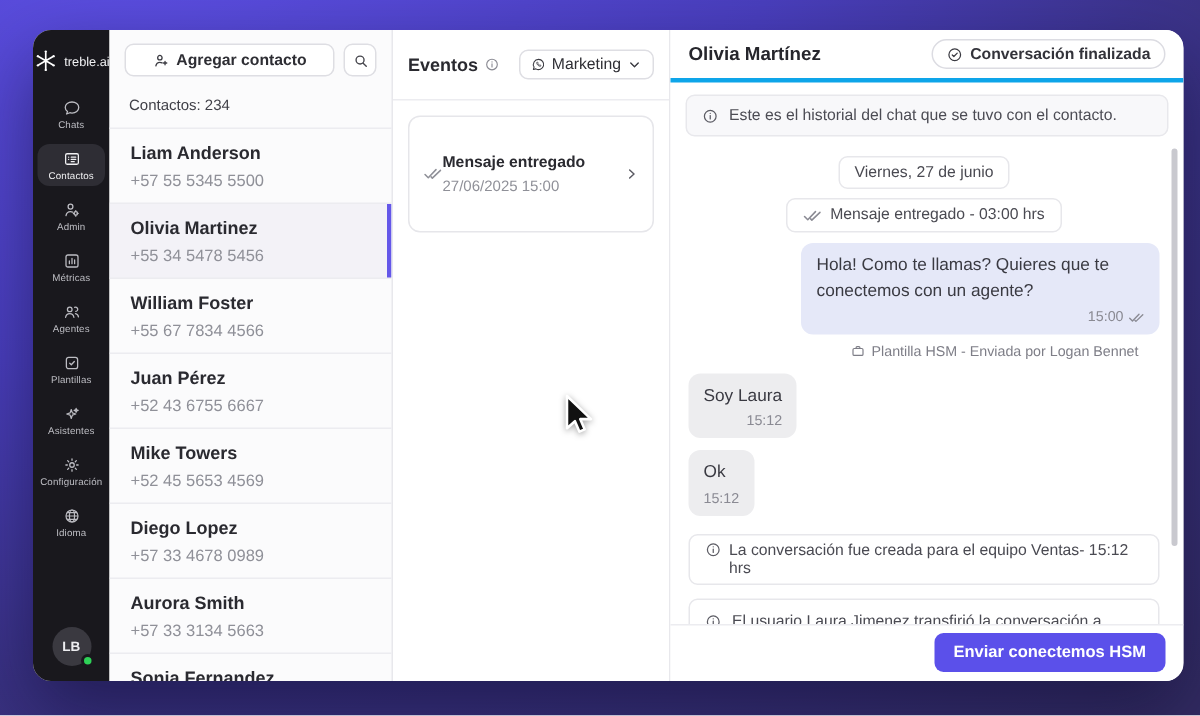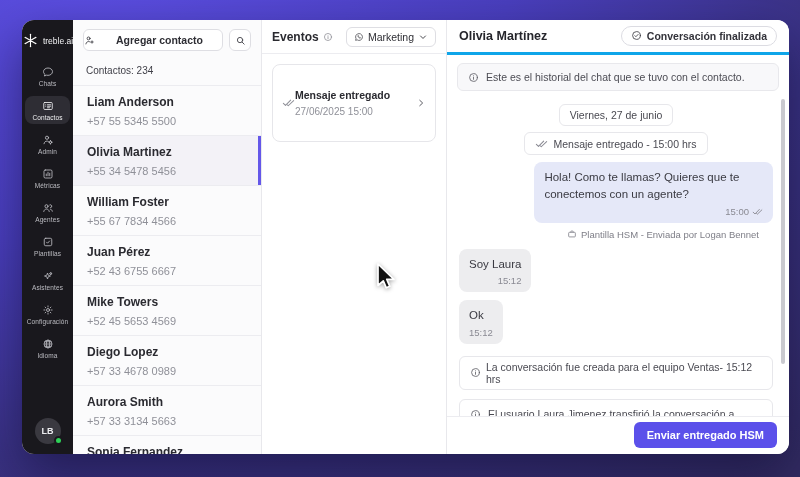--- a/index.html
+++ b/index.html
@@ -24,68 +24,68 @@
   .nav-label { font-size:6.5px; letter-spacing:.1px; }
   .avatar { margin-top:auto; width:26px; height:26px; border-radius:50%; background:#3a3940; color:#ededf0;
     font-size:9px; font-weight:600; display:flex; align-items:center; justify-content:center; position:relative; cursor:pointer; }
   .avatar-dot { position:absolute; right:-2px; bottom:-1px; width:9px; height:9px; border-radius:50%;
     background:#2ed157; border:2px solid #19181d; }
 
   
   .contacts-panel { width:189px; background:#fbfbfc; border-right:1px solid #e8e8ec; display:flex;
     flex-direction:column; flex-shrink:0; }
   .contacts-header { display:flex; gap:6px; padding:9px 10px 7px; }
-  .add-contact { flex:1; display:flex; align-items:center; gap:21px; background:#fff;
+  .add-contact { flex:1; display:flex; align-items:center; justify-content:center; gap:5px; background:#fff;
     border:1px solid #dedee3; border-radius:6px; height:22px; font-size:10.5px; font-weight:600; color:#2e2e34;
     font-family:inherit; cursor:pointer; }
   .add-contact svg { width:11px; height:11px; color:#3a3a41; }
   .search-btn { width:22px; height:22px; border:1px solid #dedee3; border-radius:6px; background:#fff;
     display:flex; align-items:center; justify-content:center; color:#45454c; cursor:pointer; }
   .search-btn svg { width:11px; height:11px; }
   .contacts-count { font-size:10px; color:#3f3f47; padding:7px 13px 9px; border-bottom:1px solid #ececf0; }
   .contact-list { flex:1; overflow:hidden; }
   .contact-row { padding:9px 14px 8px; border-bottom:1px solid #ececf0; position:relative; cursor:pointer; }
   .contact-row.selected { background:#f3f2f7; }
   .contact-row.selected::after { content:""; position:absolute; right:0; top:0; bottom:0; width:3px; background:#6457e9; }
   .contact-name { font-size:12px; font-weight:600; color:#2a2a30; margin-bottom:6px; }
   .contact-phone { font-size:11px; color:#8f9098; }
 
   
   .events-panel { width:185px; background:#fff; border-right:1px solid #e8e8ec; display:flex;
     flex-direction:column; flex-shrink:0; }
   .events-header { display:flex; align-items:center; justify-content:space-between; padding:0 10px;
-    height:34px; border-bottom:1px solid #ececf0; }
+    height:47px; border-bottom:1px solid #ececf0; }
   .events-title { display:flex; align-items:center; gap:4px; font-size:12px; font-weight:600; color:#2a2a30; }
   .events-title svg { width:10px; height:10px; color:#8a8a92; }
   .filter-btn { display:flex; align-items:center; gap:4px; border:1px solid #dedee3; border-radius:6px;
     background:#fff; padding:3px 7px; font-size:10.5px; color:#2e2e34; font-family:inherit; cursor:pointer; }
   .filter-btn svg { width:10px; height:10px; color:#3a3a41; }
   .event-card { margin:10px 10px 0; border:1px solid #e6e6ea; border-radius:8px; padding:24px 9px;
     display:flex; align-items:center; gap:0; background:#fff; cursor:pointer; }
   .event-icon { color:#8f9098; display:flex; flex-shrink:0; }
   .event-icon svg { width:13px; height:13px; }
   .event-title { font-size:10.5px; font-weight:700; color:#2a2a30; margin-bottom:3px; line-height:1.3; }
   .event-date { font-size:10px; color:#8f9098; }
   .event-chevron { margin-left:auto; color:#5c5c64; display:flex; }
   .event-chevron svg { width:10px; height:10px; }
 
   
   .chat-panel { flex:1; min-width:0; display:flex; flex-direction:column; background:#fff; }
   .chat-header { height:34px; flex-shrink:0; display:flex; align-items:center; justify-content:space-between;
     padding:16px 12px; border-bottom:3px solid #0ea5e9; }
   .chat-title { font-size:12.5px; font-weight:700; color:#26262c; }
-  .status-badge { display:flex; align-items:flex-start; gap:5px; border:1px solid #dcdce2; border-radius:999px;
+  .status-badge { display:flex; align-items:flex-end; gap:5px; border:1px solid #dcdce2; border-radius:999px;
     padding:3px 9px; font-size:10.5px; font-weight:600; color:#33333a; background:#fff; cursor:pointer; }
   .status-badge svg { width:11px; height:11px; color:#3a3a41; }
   .history-banner { margin:8px 10px 4px; border:1px solid #e8e8ec; background:#f8f8fa; border-radius:6px;
     padding:7px 10px; display:flex; gap:7px; align-items:center; font-size:10.5px; color:#4c4c54; flex-shrink:0; }
   .history-banner svg, .sys-banner svg, .chip svg.info { width:11px; height:11px; color:#5c5c64; flex-shrink:0; }
   .chat-scroll { flex:1; position:relative; padding:6px 16px 6px 12px; display:flex; flex-direction:column; overflow:hidden; }
   .chip { background:#fff; border:1px solid #e7e7eb; border-radius:6px; padding:4px 10px; font-size:10.5px;
-    color:#4a4a52; display:flex; align-items:center; gap:5px; align-self:center; margin:3px 0; }
+    color:#4a4a52; display:flex; align-items:flex-start; gap:5px; align-self:center; margin:3px 0; }
   .chip svg.checks { width:13px; height:13px; color:#8a8a93; }
   .bubble { border-radius:8px; padding:7px 10px 4px; font-size:11.5px; color:#3a3a42; line-height:1.5;
     max-width:76%; margin:4px 0; }
   .bubble.out { align-self:flex-end; background:#e5e8f8; }
   .bubble.in  { align-self:flex-start; background:#ededef; }
   .bubble-time { display:flex; justify-content:flex-end; align-items:center; gap:3px; font-size:9.5px;
     color:#8a8a93; margin-top:1px; }
   .bubble-time svg { width:11px; height:11px; }
   .attribution { align-self:flex-end; display:flex; align-items:center; gap:4px; font-size:9.5px;
     color:#7e7e87; margin:2px 14px 5px 0; }
@@ -331,21 +331,21 @@
       <div class="chat-scroll">
         <div class="chip">
           <span>Viernes, 27 de junio</span>
         </div>
 
         <div class="chip">
           <svg class="checks" viewBox="0 0 24 24" fill="none" stroke="currentColor" stroke-width="1.9" stroke-linecap="round" stroke-linejoin="round">
               <path d="M2.5 13.5l4 4L16 7.5"></path>
               <path d="M10 16.5l1.5 1.5L21.5 8.5"></path>
             </svg>
-          <span>Mensaje entregado - 15:00 hrs</span>
+          <span>Mensaje entregado - 03:00 hrs</span>
         </div>
 
         <div class="bubble out">
           <span>Hola! Como te llamas? Quieres que te conectemos con un agente?</span>
           <div class="bubble-time">
             <span>15:00</span>
             <svg viewBox="0 0 24 24" fill="none" stroke="currentColor" stroke-width="2" stroke-linecap="round" stroke-linejoin="round">
                 <path d="M2.5 13.5l4 4L16 7.5"></path>
                 <path d="M10 16.5l1.5 1.5L21.5 8.5"></path>
               </svg>
@@ -389,21 +389,21 @@
               <path d="M12 11v5"></path>
               <circle cx="12" cy="7.8" r="1" fill="currentColor" stroke="none"></circle>
             </svg>
           <span>El usuario Laura Jimenez transfirió la conversación a Logan Bennett usando privilegios de administrador - 15:15 hrs</span>
         </div>
 
         <div class="chat-scrollbar"></div>
       </div>
 
       <div class="chat-footer">
-        <button class="send-btn">Enviar entregado HSM</button>
+        <button class="send-btn">Enviar conectemos HSM</button>
       </div>
     </section>
   </div>
 
   <svg class="cursor" viewBox="0 0 25 31">
     <path d="M5 2 L5 23.5 L10.3 18.8 L13.3 25.8 L16.8 24.3 L13.8 17.4 L21 17.4 Z" fill="#111" stroke="#fff" stroke-width="1.7" stroke-linejoin="round"></path>
   </svg>
 </div>
 
 </body></html>

